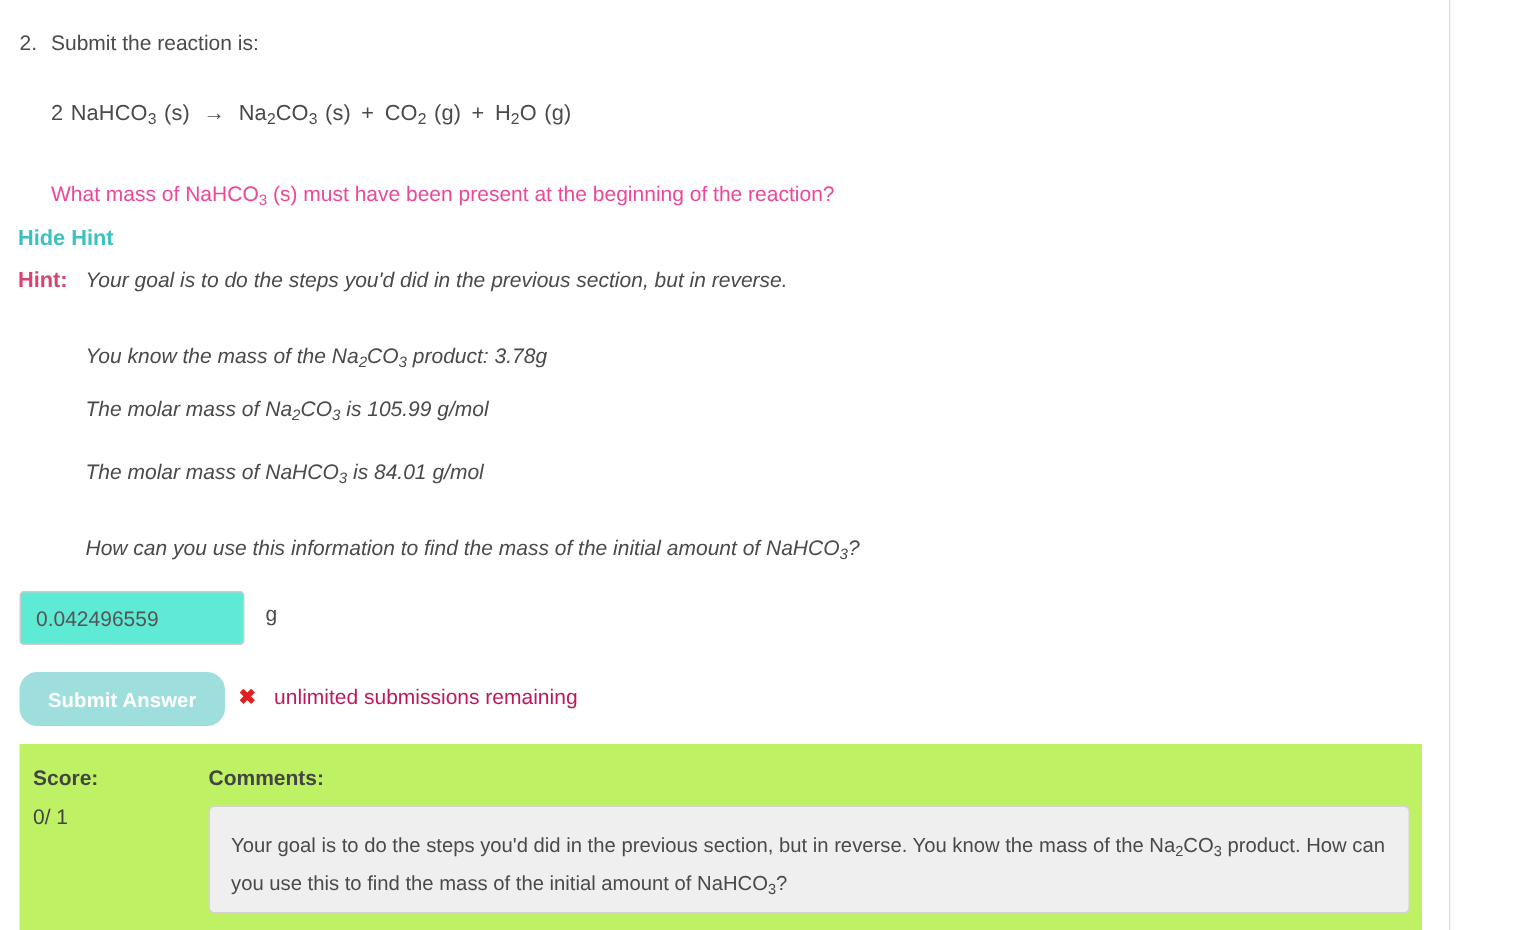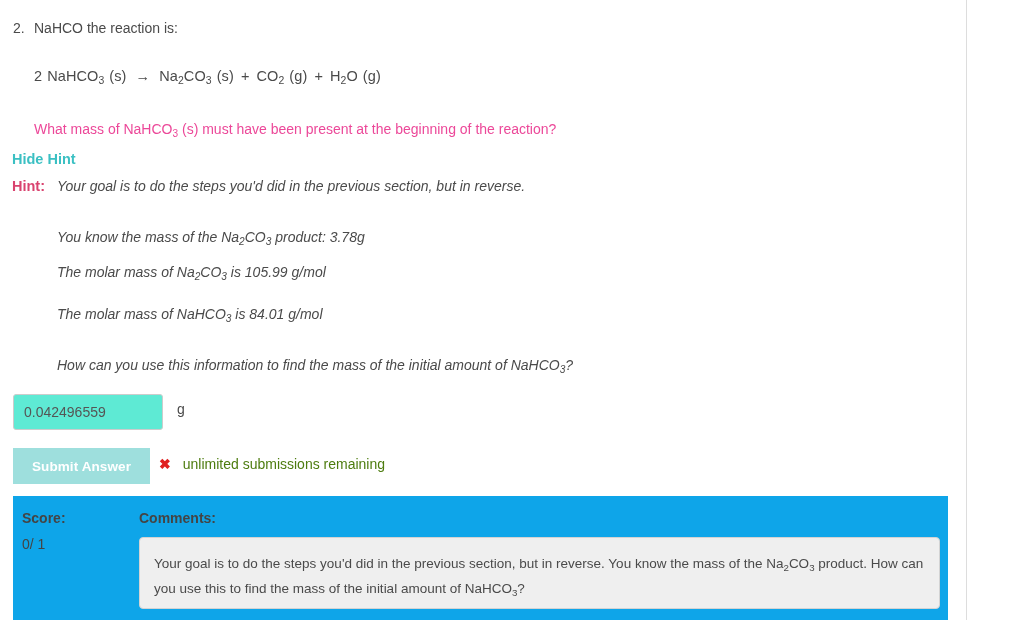--- a/index.html
+++ b/index.html
@@ -152,21 +152,21 @@
   }
 
   
   #submit-button {
     position: absolute;
     left: 13px;
     top: 448px;
     width: 137px;
     height: 36px;
     border: none;
-    border-radius: 0;
+    border-radius: 12px;
     background: #9edfdd;
     color: #ffffff;
     font-family: "Liberation Sans", sans-serif;
     font-size: 13.5px;
     font-weight: bold;
     cursor: pointer;
     letter-spacing: 0.1px;
   }
   #submissions-row {
     position: absolute;
@@ -178,31 +178,31 @@
   }
   #cross-icon {
     color: #e02020;
     font-size: 14px;
     line-height: 1;
     font-weight: bold;
   }
   #submissions-text {
     margin-left: 12px;
     font-size: 14px;
-    color: #4d7c0f;
+    color: #be185d;
   }
 
   
   #grade-panel {
     position: absolute;
     left: 13px;
     top: 496px;
     width: 935px;
     height: 124px;
-    background: #0ea5e9;
+    background: #bef264;
   }
   #score-label {
     position: absolute;
     left: 9px;
     top: 14px;
     font-size: 14px;
     font-weight: bold;
     color: #444444;
   }
   #score-value {
@@ -238,21 +238,21 @@
   }
 </style>
 </head>
 <body>
 
 <div id="page-column">
 
   <div id="question-block">
     <div class="q-line">
       <span class="q-number">2.</span>
-      <span class="q-text">NaHCO the reaction is:</span>
+      <span class="q-text">Submit the reaction is:</span>
     </div>
   </div>
 
   <div id="equation">
     <span>2</span><span class="sp"></span><span>NaHCO</span><sub>3</sub><span class="sp"></span><span>(s)</span><span class="arrow">→</span><span>Na</span><sub>2</sub><span>CO</span><sub>3</sub><span class="sp"></span><span>(s)</span><span class="plus">+</span><span>CO</span><sub>2</sub><span class="sp"></span><span>(g)</span><span class="plus">+</span><span>H</span><sub>2</sub><span>O</span><span class="sp"></span><span>(g)</span>
   </div>
 
   <div id="question-followup">
     <span>What mass of NaHCO</span><sub>3</sub><span> (s) must have been present at the beginning of the reaction?</span>
   </div>

